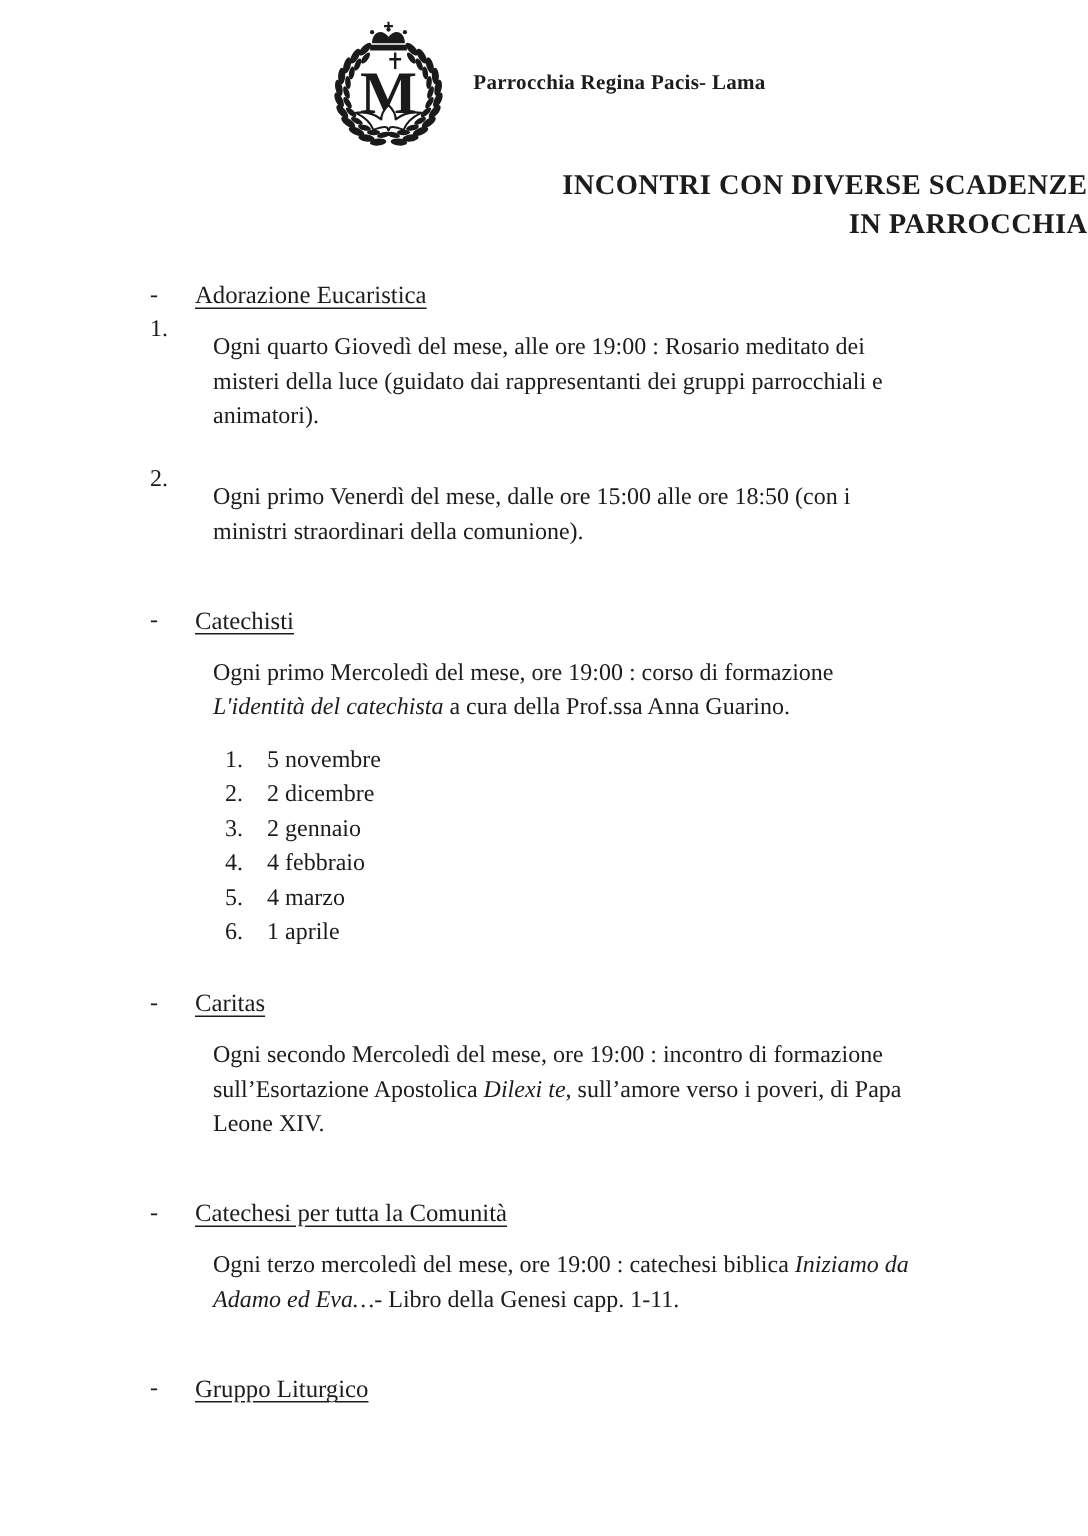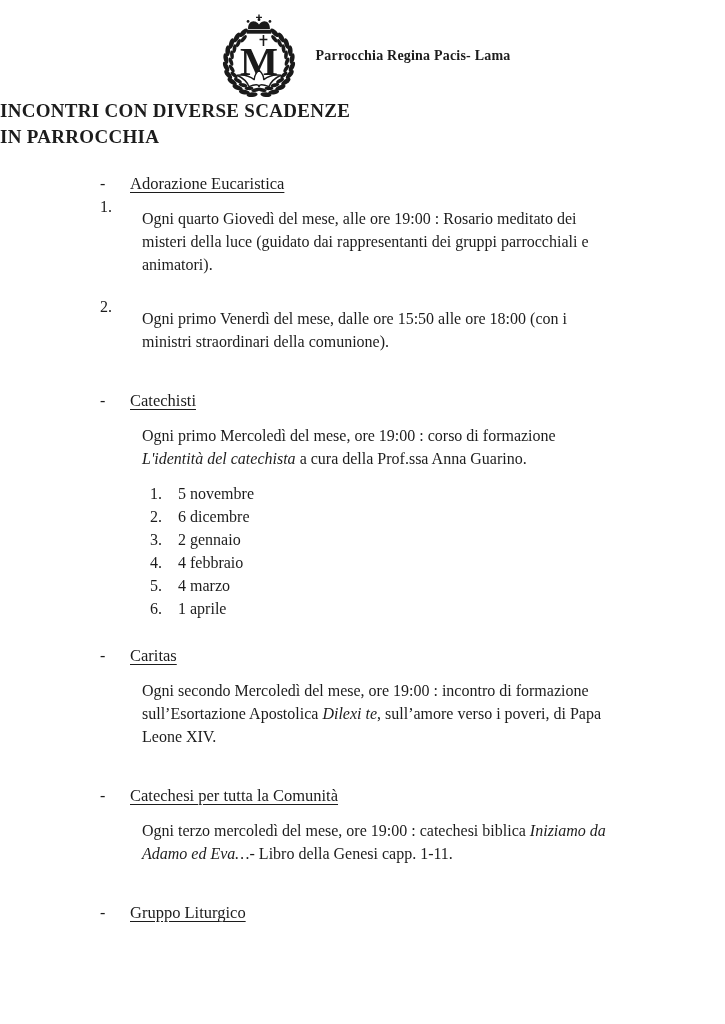--- a/index.html
+++ b/index.html
@@ -26,21 +26,22 @@
   }
   .logo { width: 88px; height: 84px; flex: none; }
   .logo svg { width: 88px; height: 84px; display: block; }
   .parish-name {
     font-size: 14px;
     font-weight: bold;
     letter-spacing: 0.2px;
     white-space: nowrap;
   }
   .doc-title {
-    text-align: left;
+    margin-top: 13px;
+    text-align: right;
     font-size: 19px;
     font-weight: bold;
     line-height: 26px;
     letter-spacing: 0.3px;
   }
   .content {
     margin: 22px 0 0 100px;
     width: 530px;
     font-size: 16px;
     line-height: 23px;
@@ -145,40 +146,40 @@
         <div class="row">
           <span class="marker">-</span>
           <span class="heading">Adorazione Eucaristica</span>
         </div>
         <div class="row block numbered">
           <span class="marker">1.</span>
           <p class="para"><span>Ogni quarto Giovedì del mese, alle ore 19:00 : Rosario meditato dei misteri della luce (guidato dai rappresentanti dei gruppi parrocchiali e animatori).</span></p>
         </div>
         <div class="row block numbered">
           <span class="marker">2.</span>
-          <p class="para"><span>Ogni primo Venerdì del mese, dalle ore 15:50 alle ore 18:00 (con i ministri straordinari della comunione).</span></p>
+          <p class="para"><span>Ogni primo Venerdì del mese, dalle ore 15:00 alle ore 18:50 (con i ministri straordinari della comunione).</span></p>
         </div>
       </section>
       <section class="section">
         <div class="row">
           <span class="marker">-</span>
           <span class="heading">Catechisti</span>
         </div>
         <div class="row block">
           <span class="marker"></span>
           <p class="para"><span>Ogni primo Mercoledì del mese, ore 19:00 : corso di formazione </span><em>L'identità del catechista</em><span> a cura della Prof.ssa Anna Guarino.</span></p>
         </div>
         <div class="calendar">
           <div class="row cal-row">
             <span class="cal-num">1.</span>
             <span>5 novembre</span>
           </div>
           <div class="row cal-row">
             <span class="cal-num">2.</span>
-            <span>6 dicembre</span>
+            <span>2 dicembre</span>
           </div>
           <div class="row cal-row">
             <span class="cal-num">3.</span>
             <span>2 gennaio</span>
           </div>
           <div class="row cal-row">
             <span class="cal-num">4.</span>
             <span>4 febbraio</span>
           </div>
           <div class="row cal-row">

